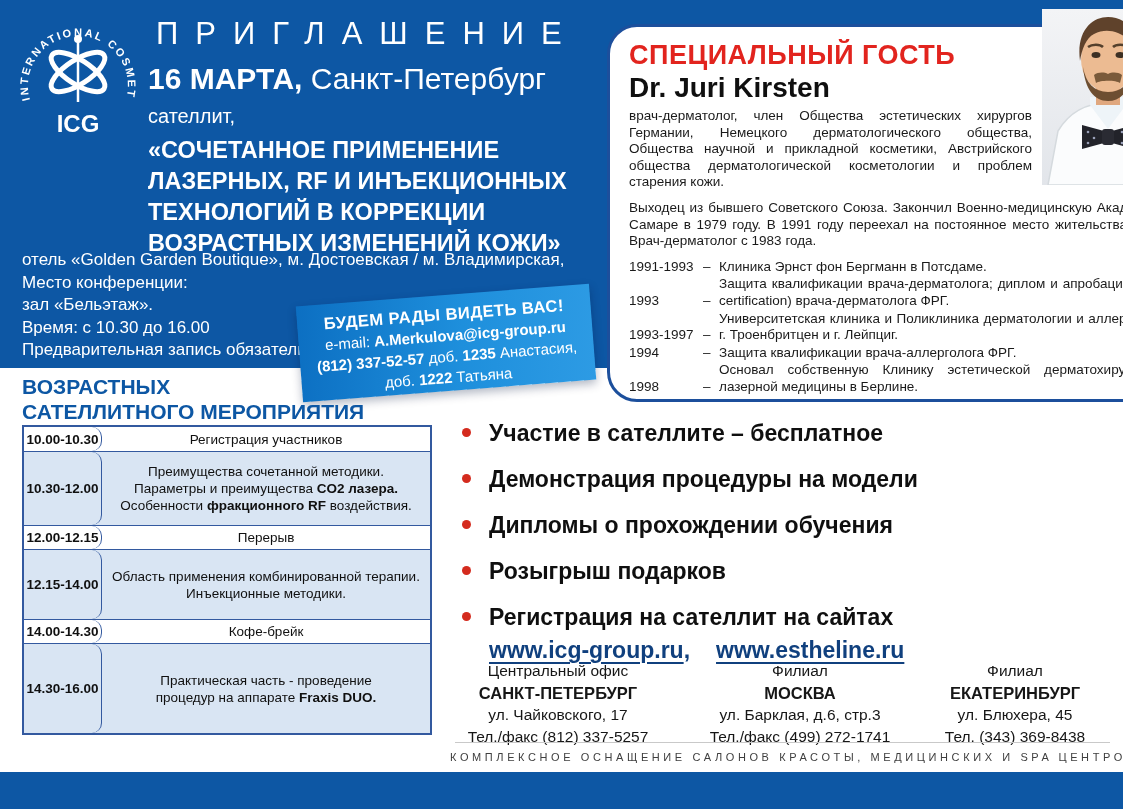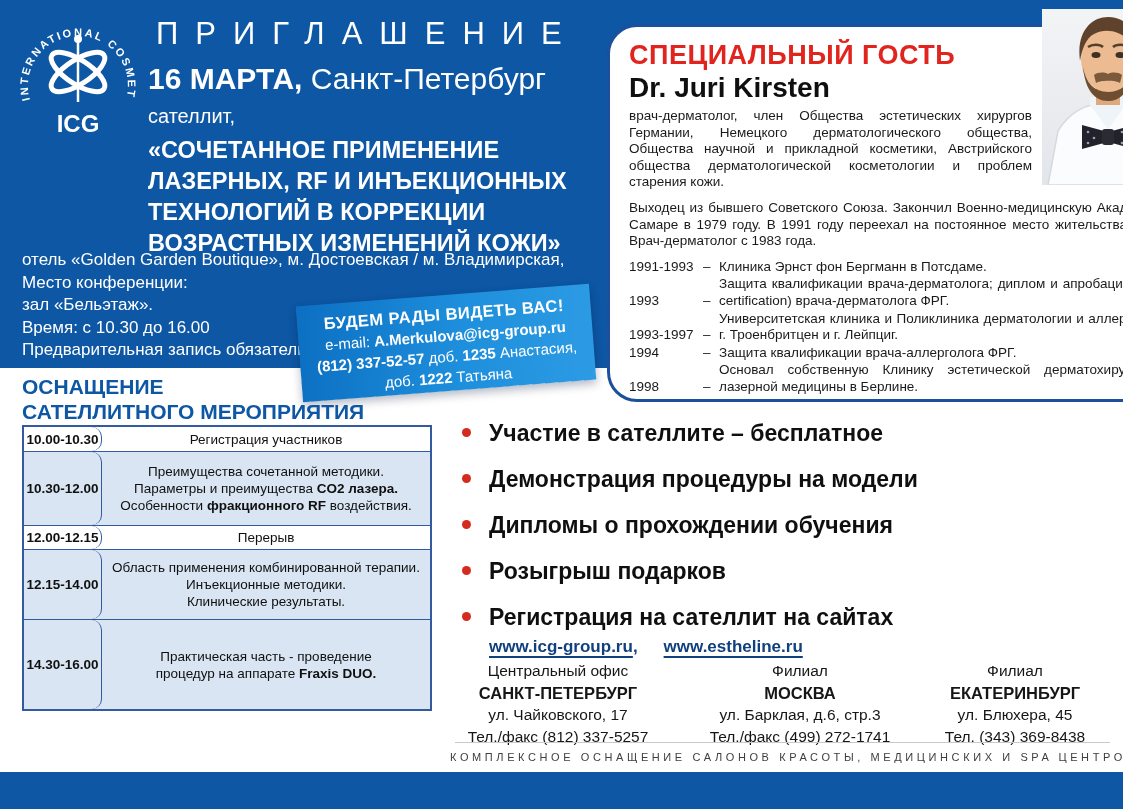--- a/index.html
+++ b/index.html
@@ -70,21 +70,21 @@
   .bio + .bio{margin-top:9px;}
   .timeline{margin-top:9px;clear:none;}
   .tl-row{display:flex;font-size:13.5px;line-height:16.6px;margin-bottom:1px;align-items:flex-end;}
   .tl-years{flex:0 0 74px;}
   .tl-dash{flex:0 0 16px;}
   .tl-text{flex:1;text-align:justify;}
   
   .benefits{position:absolute;left:462px;top:420px;width:655px;}
   .ben-item{display:flex;align-items:baseline;margin-bottom:19px;font-size:23px;font-weight:bold;color:#0f0f0f;}
   .dot{flex:0 0 9px;width:9px;height:9px;border-radius:50%;background:#d42b1e;margin-right:18px;position:relative;top:-4px;}
-  .links-line{margin-left:27px;margin-top:-13px;font-size:17px;font-weight:bold;}
+  .links-line{margin-left:27px;margin-top:-13px;font-size:23px;font-weight:bold;}
   .links-line a{color:var(--link_blue);text-decoration:underline;text-decoration-thickness:2px;text-underline-offset:4px;}
   .links-line .comma{color:var(--link_blue);text-decoration:none;margin-right:26px;}
   
   .contact{position:absolute;top:660px;width:230px;text-align:center;color:#161616;font-size:15.5px;line-height:22px;}
   .c1{left:443px;} .c2{left:685px;} .c3{left:900px;}
   .contact .city{font-weight:bold;font-size:16.5px;}
   
   .sep-line{position:absolute;left:455px;top:742px;width:655px;height:1px;background:#c9c9c9;}
   .tagline{position:absolute;left:450px;top:751px;width:665px;text-align:center;color:var(--tagline_gray);font-size:11px;letter-spacing:3.6px;white-space:nowrap;}
   .footer-bar{position:absolute;left:0;top:772px;width:1123px;height:37px;background:var(--brand_blue);}
@@ -143,21 +143,21 @@
     </div>
     <div>
       <span class="bb">(812) 337-52-57</span><span> доб. </span><span class="bb">1235</span><span> Анастасия,</span>
     </div>
     <div>
       <span>доб. </span><span class="bb">1222</span><span> Татьяна</span>
     </div>
   </div>
 
   <div class="prog-head">
-    <div>ОСНАЩЕНИЕ</div>
+    <div>ВОЗРАСТНЫХ</div>
     <div>САТЕЛЛИТНОГО МЕРОПРИЯТИЯ</div>
   </div>
 
   <div class="ptable">
     <div class="prow h24">
       <div class="ptime">10.00-10.30</div>
       <div class="pdesc">Регистрация участников</div>
     </div>
     <div class="prow alt h74">
       <div class="ptime">10.30-12.00</div>
@@ -169,22 +169,25 @@
     </div>
     <div class="prow h24">
       <div class="ptime">12.00-12.15</div>
       <div class="pdesc">Перерыв</div>
     </div>
     <div class="prow alt h70">
       <div class="ptime">12.15-14.00</div>
       <div class="pdesc">
         <div>Область применения комбинированной терапии.</div>
         <div>Инъекционные методики.</div>
-        <div>Клинические результаты.</div>
-      </div>
+      </div>
+    </div>
+    <div class="prow h24">
+      <div class="ptime">14.00-14.30</div>
+      <div class="pdesc">Кофе-брейк</div>
     </div>
     <div class="prow alt h90">
       <div class="ptime">14.30-16.00</div>
       <div class="pdesc">
         <div>Практическая часть - проведение</div>
         <div><span>процедур на аппарате </span><span class="bb">Fraxis DUO.</span></div>
       </div>
     </div>
   </div>
 

